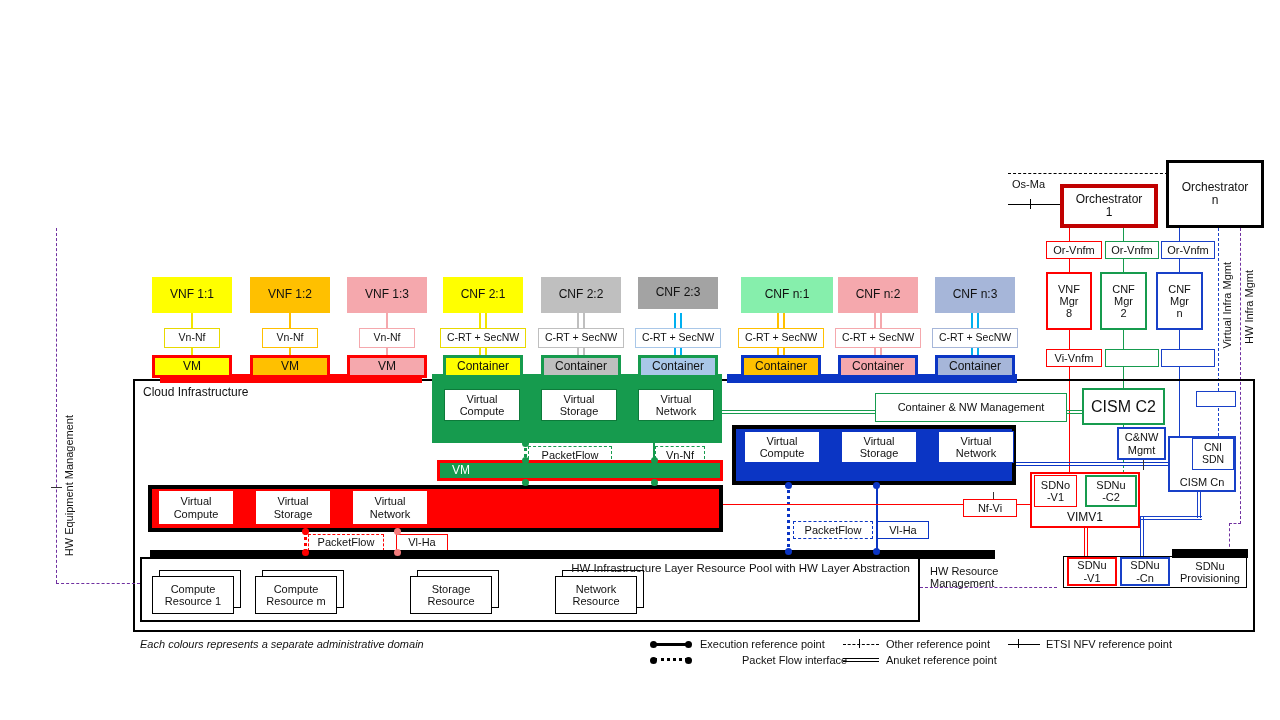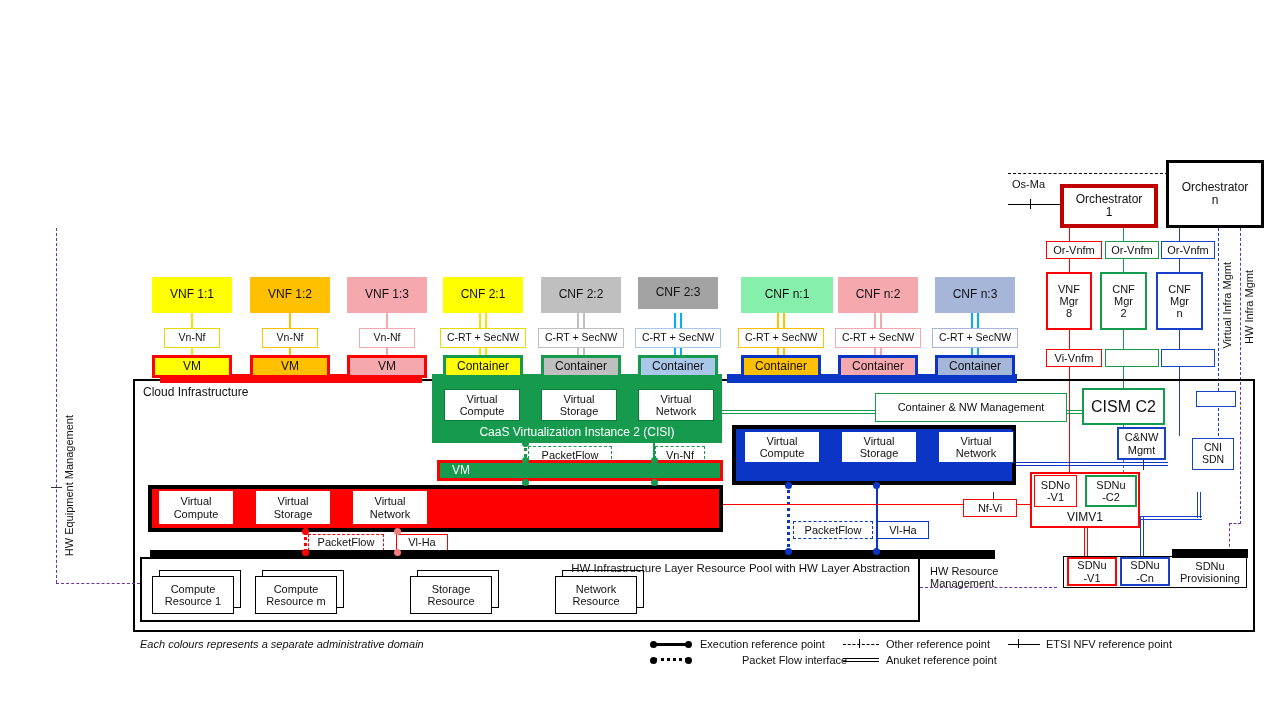--- a/index.html
+++ b/index.html
@@ -112,21 +112,20 @@
       <div class="b" style="left:935px;top:355px;width:80px;height:23px;background:#a6b6d9;border:3px solid #0b35c4;font-size:12px;z-index:3;">Container</div>
     </div>
 
   <div class="l" style="left:432px;top:383px;width:290px;height:60px;background:#169b4e;z-index:3;"></div>
   <div class="b" style="left:444px;top:389px;width:76px;height:32px;border:1px solid #0d7a3a;z-index:4;">Virtual
 Compute</div>
   <div class="b" style="left:541px;top:389px;width:76px;height:32px;border:1px solid #0d7a3a;z-index:4;">Virtual
 Storage</div>
   <div class="b" style="left:638px;top:389px;width:76px;height:32px;border:1px solid #0d7a3a;z-index:4;">Virtual
 Network</div>
-  <div class="cap" style="left:432px;top:424px;width:290px;height:16px;z-index:4;">CaaS Virtualization Instance 2 (CISI)</div>
 
   <div class="l" style="left:524px;top:443px;width:0;height:44px;border-left:3px dotted #169b4e;z-index:3;"></div>
   <div class="l" style="left:653px;top:443px;width:0;height:44px;border-left:2.5px solid #169b4e;z-index:3;"></div>
   <div class="dot" style="left:522px;top:440px;background:#169b4e;"></div>
   <div class="dot" style="left:522px;top:457px;background:#169b4e;"></div>
   <div class="dot" style="left:522px;top:479px;background:#169b4e;"></div>
   <div class="dot" style="left:651px;top:457px;background:#169b4e;"></div>
   <div class="dot" style="left:651px;top:479px;background:#169b4e;"></div>
   <div class="b" style="left:528px;top:446px;width:84px;height:18px;border:1.5px dashed #169b4e;z-index:4;">PacketFlow</div>
   <div class="b" style="left:655px;top:446px;width:50px;height:18px;border:1.5px dashed #169b4e;z-index:4;">Vn-Nf</div>
@@ -177,20 +176,21 @@
   <div class="b" style="left:875px;top:393px;width:192px;height:29px;border:1.5px solid #169b4e;z-index:4;">Container &amp; NW  Management</div>
 
   <div class="b" style="left:1082px;top:388px;width:83px;height:37px;border:2px solid #169b4e;font-size:16px;z-index:4;">CISM C2</div>
   <div class="l" style="left:1123px;top:425px;width:0;height:48px;border-left:1.5px dashed #169b4e;"></div>
   <div class="b" style="left:1117px;top:427px;width:49px;height:33px;border:2px solid #1840c8;z-index:5;">C&amp;NW
 Mgmt</div>
 
   <div class="dline-h" style="left:1016px;top:462px;width:152px;border-color:#0b35c4;"></div>
   <div class="l" style="left:1143px;top:458px;width:0;height:12px;border-left:1.5px solid #333;"></div>
 
+  <div class="b" style="left:1168px;top:436px;width:68px;height:56px;border:2px solid #1840c8;align-items:flex-end;padding-bottom:2px;z-index:5;">CISM Cn</div>
   <div class="b" style="left:1192px;top:438px;width:42px;height:32px;border:1.5px solid #1840c8;font-size:10.5px;z-index:6;">CNI
 SDN</div>
 
   <div class="b" style="left:1030px;top:472px;width:110px;height:56px;border:2px solid #ff0000;align-items:flex-end;padding-bottom:2px;font-size:12px;z-index:5;">VIMV1</div>
   <div class="b" style="left:1034px;top:475px;width:43px;height:32px;border:1.5px solid #ff0000;z-index:6;">SDNo
 -V1</div>
   <div class="b" style="left:1085px;top:475px;width:52px;height:32px;border:2px solid #169b4e;z-index:6;">SDNu
 -C2</div>
 
   <div class="dline-v" style="left:1084px;top:528px;height:28px;border-color:#ff0000;"></div>

